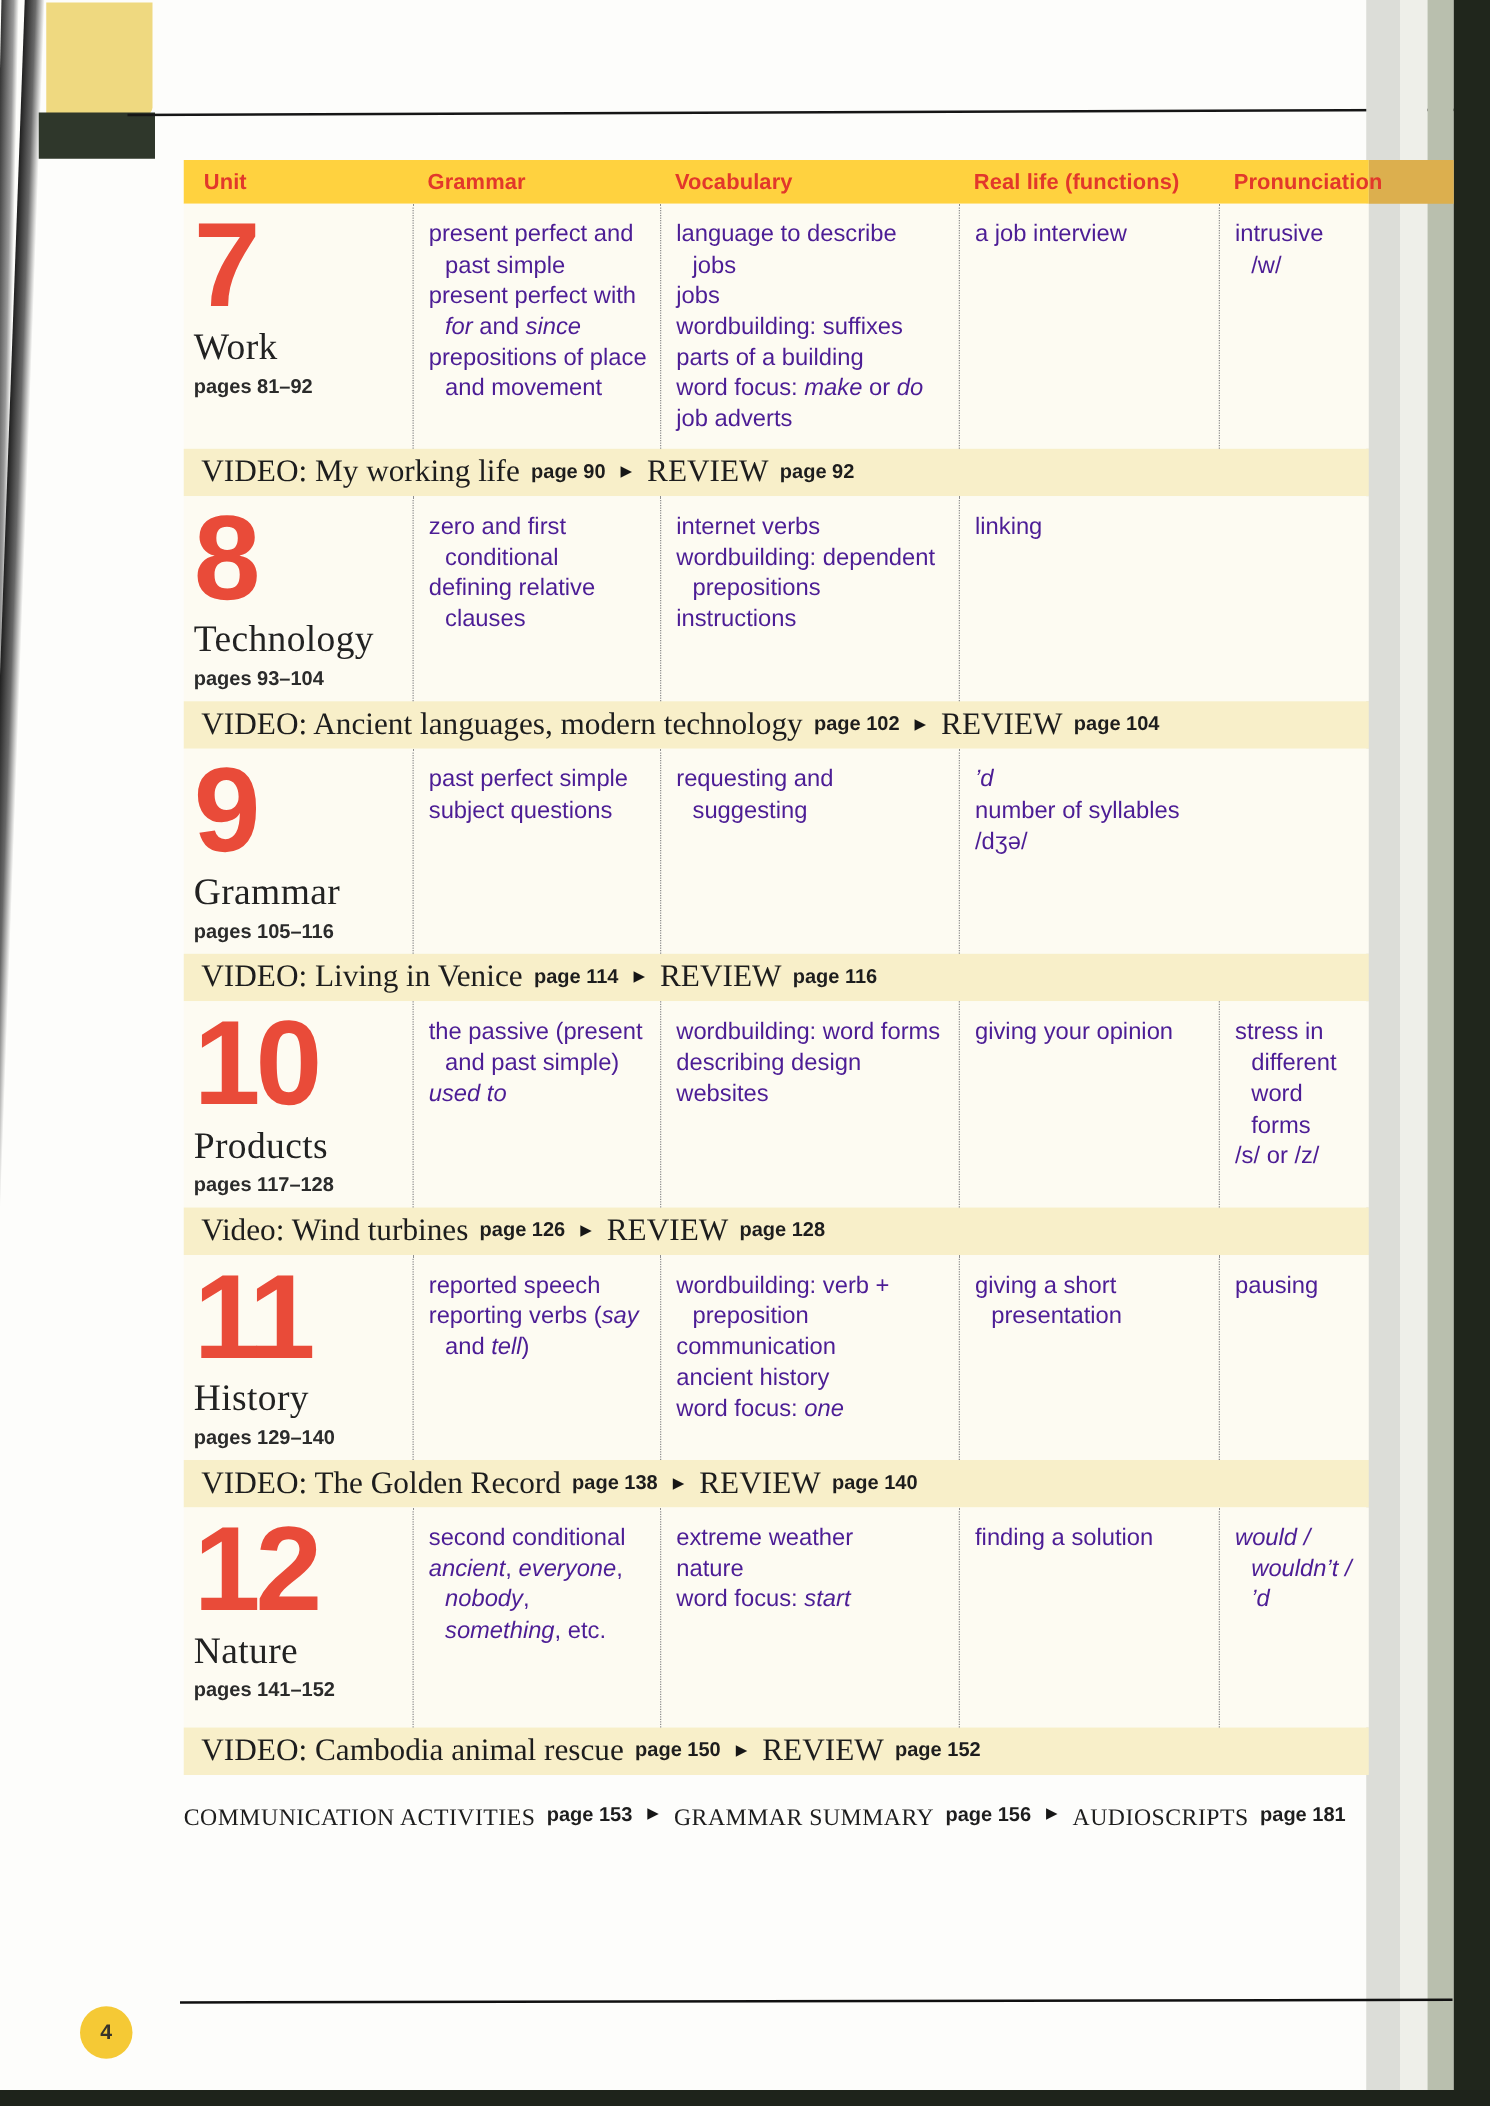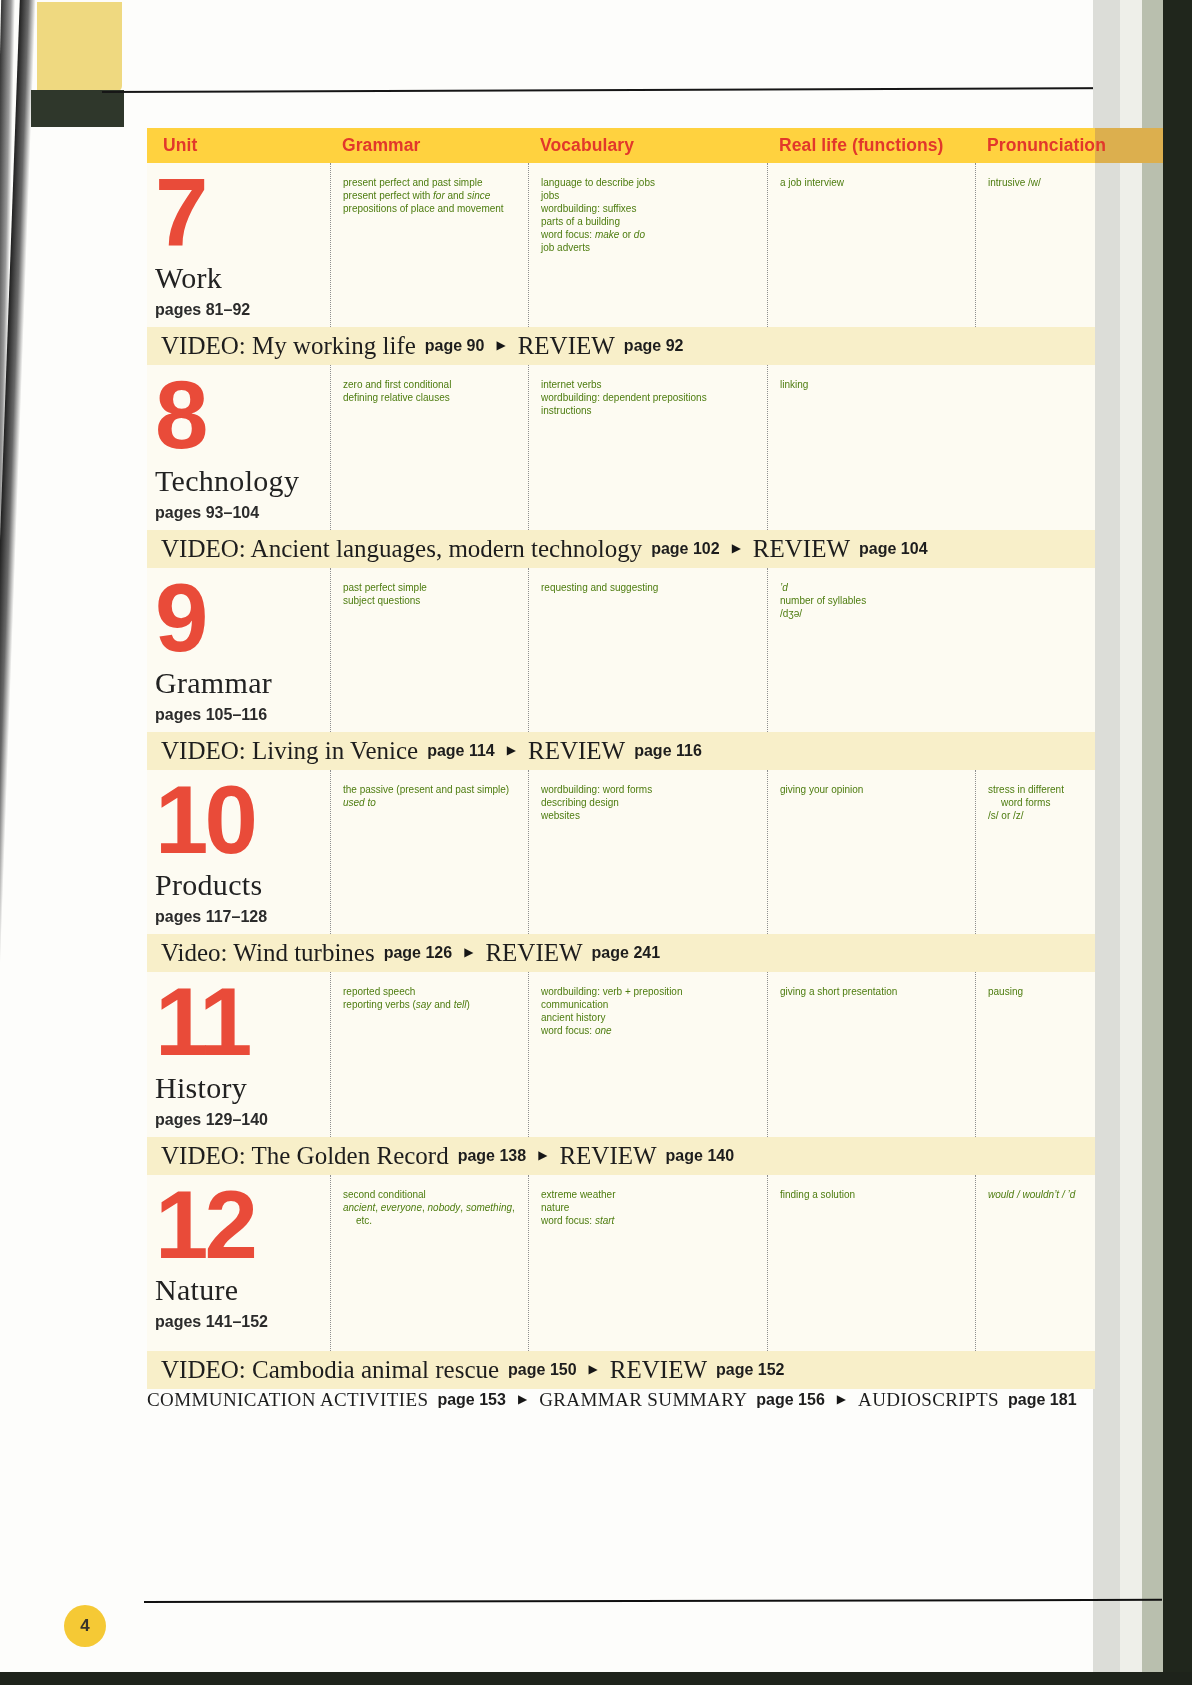--- a/index.html
+++ b/index.html
@@ -29,32 +29,32 @@
     display:flex;align-items:center;justify-content:center;}
   
   .toc{position:absolute;left:147px;top:128px;width:948px;}
   .grid{display:grid;grid-template-columns:183px 198px 239px 208px 120px;}
   .thead{background:#ffd23f;height:35px;align-items:center;
     color:#e2382b;font-weight:bold;font-size:17.5px;letter-spacing:0.1px;}
   .thead .h{padding-left:12px;}
   .thead .h.first{padding-left:16px;}
   .unit-row{background:#fdfbf2;min-height:160px;}
   .unit-row.tall{min-height:176px;}
-  .col{padding:13px 10px 10px 12px;font-size:10px;line-height:1.3;color:#4d7c0f;}
+  .col{padding:13px 10px 10px 12px;font-size:19px;line-height:1.3;color:#4c1d95;}
   .col.rule{border-left:1px dotted #8f8f8f;}
   .cell-line{padding-left:13px;text-indent:-13px;}
   .unit-cell{padding:6px 4px 8px 8px;display:flex;flex-direction:column;}
   .unit-number{font-size:96px;font-weight:bold;color:#e94b39;line-height:0.92;letter-spacing:-4px;}
   .unit-title{font-family:"Liberation Serif",serif;font-size:30px;color:#222222;margin-top:4px;letter-spacing:0.3px;}
   .unit-pages{font-size:16px;font-weight:bold;color:#2b2b2b;margin-top:6px;}
   .video-band{background:#f8efc9;height:38px;display:flex;align-items:center;padding-left:14px;}
   .v-serif{font-family:"Liberation Serif",serif;font-size:25px;color:#1d1d1d;}
   .v-page{font-size:16px;font-weight:bold;color:#1d1d1d;margin-left:9px;}
   .tri{font-size:12px;color:#161616;margin:0 12px;position:relative;top:-1px;}
-  .footer-row{display:flex;align-items:center;padding-left:0;background:transparent;}
+  .footer-row{display:flex;align-items:flex-start;padding-left:0;margin-top:24px;background:transparent;}
   .f-label{font-family:"Liberation Serif",serif;font-size:19px;color:#1d1d1d;letter-spacing:0.4px;}
   .f-page{font-size:16px;font-weight:bold;color:#1d1d1d;margin-left:9px;}
   i{font-style:italic;}
 </style>
 </head>
 <body>
 
 <div class="canvas">
 
   <div class="streak2"></div>
@@ -187,21 +187,21 @@
       <div class="col rule">
           <div class="cell-line">stress in different word forms</div>
           <div class="cell-line">/s/ or /z/</div>
         </div>
     </section>
     <div class="video-band">
       <span class="v-serif">Video: Wind turbines</span>
       <span class="v-page">page 126</span>
       <span class="tri">▶</span>
       <span class="v-serif">REVIEW</span>
-      <span class="v-page">page 241</span>
+      <span class="v-page">page 128</span>
     </div>
 
     <section class="unit-row grid">
       <div class="unit-cell">
         <div class="unit-number">11</div>
         <div class="unit-title">History</div>
         <div class="unit-pages">pages 129–140</div>
       </div>
       <div class="col rule">
           <div class="cell-line">reported speech</div>

